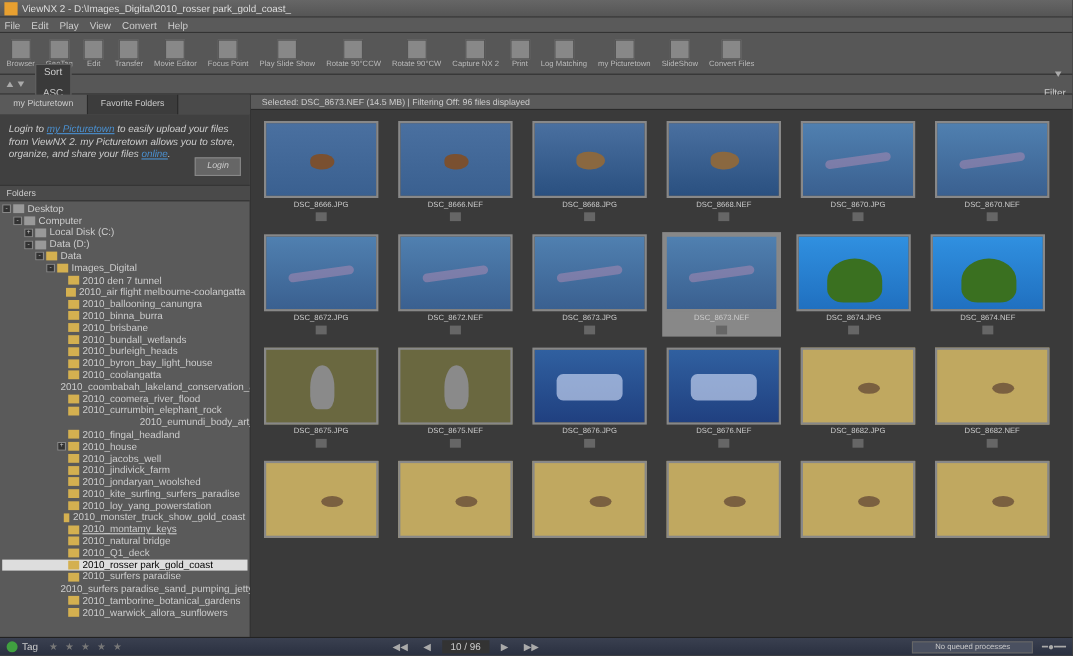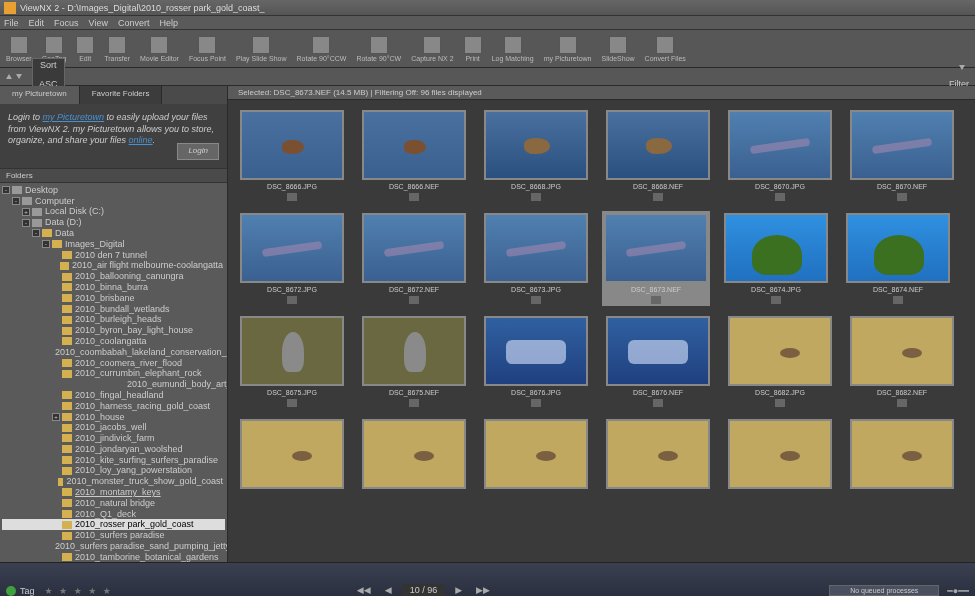--- a/index.html
+++ b/index.html
@@ -48,21 +48,21 @@
 .bg-lizard { background: linear-gradient(#5080b0, #3a6090); position: relative; }
 .bg-lizard::after { content: ''; position: absolute; width: 60px; height: 8px; background: rgba(180,140,180,0.5); left: 20px; top: 30px; transform: rotate(-8deg); border-radius: 4px; }
 .bg-tree { background: linear-gradient(#3090e0, #2070c0); position: relative; }
 .bg-tree::after { content: ''; position: absolute; width: 50px; height: 40px; background: #3a7020; left: 26px; top: 20px; border-radius: 50% 50% 30% 30%; }
 .bg-pelican { background: #6a6840; position: relative; }
 .bg-pelican::after { content: ''; position: absolute; width: 22px; height: 40px; background: #8a8a8a; left: 40px; top: 14px; border-radius: 50% 50% 30% 30%; }
 .bg-fountain { background: linear-gradient(#3060a0, #204080); position: relative; }
 .bg-fountain::after { content: ''; position: absolute; width: 60px; height: 24px; background: rgba(220,230,255,0.6); left: 20px; top: 22px; border-radius: 6px; }
 .bg-sand { background: #c0a860; position: relative; }
 .bg-sand::after { content: ''; position: absolute; width: 20px; height: 10px; background: #7a6040; left: 50px; top: 30px; border-radius: 50%; }
-.statusbar { height: 34px; background: linear-gradient(#3a4050, #2a3040); display: flex; align-items: flex-end; padding: 0 6px; font-size: 8px; border-top: 1px solid #222; }
+.statusbar { height: 17px; background: linear-gradient(#3a4050, #2a3040); display: flex; align-items: center; padding: 0 6px; font-size: 8px; border-top: 1px solid #222; }
 .status-dot { width: 10px; height: 10px; border-radius: 50%; background: #40a040; margin-right: 4px; }
 .stars { color: #777; margin-left: 10px; letter-spacing: 2px; }
 .status-center { margin-left: 240px; display: flex; align-items: center; gap: 6px; }
 .nav-btn { padding: 0 4px; cursor: pointer; color: #aaa; }
 .status-right { margin-left: auto; display: flex; align-items: center; }
 .status-box { background: #4a5060; border: 1px solid #666; padding: 1px 20px; font-size: 7px; margin-right: 8px; }
 .tri-down { width: 0; height: 0; border-left: 3px solid transparent; border-right: 3px solid transparent; border-top: 4px solid #aaa; margin-left: 3px; }
 ::-webkit-scrollbar { width: 10px; }
 ::-webkit-scrollbar-track { background: #4a4a4a; }
 ::-webkit-scrollbar-thumb { background: #6a6a6a; }
@@ -71,21 +71,21 @@
 <body>
 
 <div class="titlebar">
   <div class="app-icon"></div>
   <span>ViewNX 2 - D:\Images_Digital\2010_rosser park_gold_coast_</span>
 </div>
 
 <div class="menubar" id="menubar">
     <span>File</span>
     <span>Edit</span>
-    <span>Focus</span>
+    <span>Play</span>
     <span>View</span>
     <span>Convert</span>
     <span>Help</span>
   </div>
 
 <div class="toolbar" id="toolbar">
     <div class="tool-btn">
       <div class="tool-icon"></div>
       <div class="tool-label">Browser</div>
     </div>
@@ -266,25 +266,20 @@
           <span class="tree-noexp"></span>
           <span class="folder-icon"></span>
           <span>2010_eumundi_body_art_carnival</span>
         </div>
         <div class="tree-item" style="padding-left: 50px;">
           <span class="tree-noexp"></span>
           <span class="folder-icon"></span>
           <span>2010_fingal_headland</span>
         </div>
         <div class="tree-item" style="padding-left: 50px;">
-          <span class="tree-noexp"></span>
-          <span class="folder-icon"></span>
-          <span>2010_harness_racing_gold_coast</span>
-        </div>
-        <div class="tree-item" style="padding-left: 50px;">
           <span class="tree-exp">+</span>
           <span class="folder-icon"></span>
           <span>2010_house</span>
         </div>
         <div class="tree-item" style="padding-left: 50px;">
           <span class="tree-noexp"></span>
           <span class="folder-icon"></span>
           <span>2010_jacobs_well</span>
         </div>
         <div class="tree-item" style="padding-left: 50px;">

